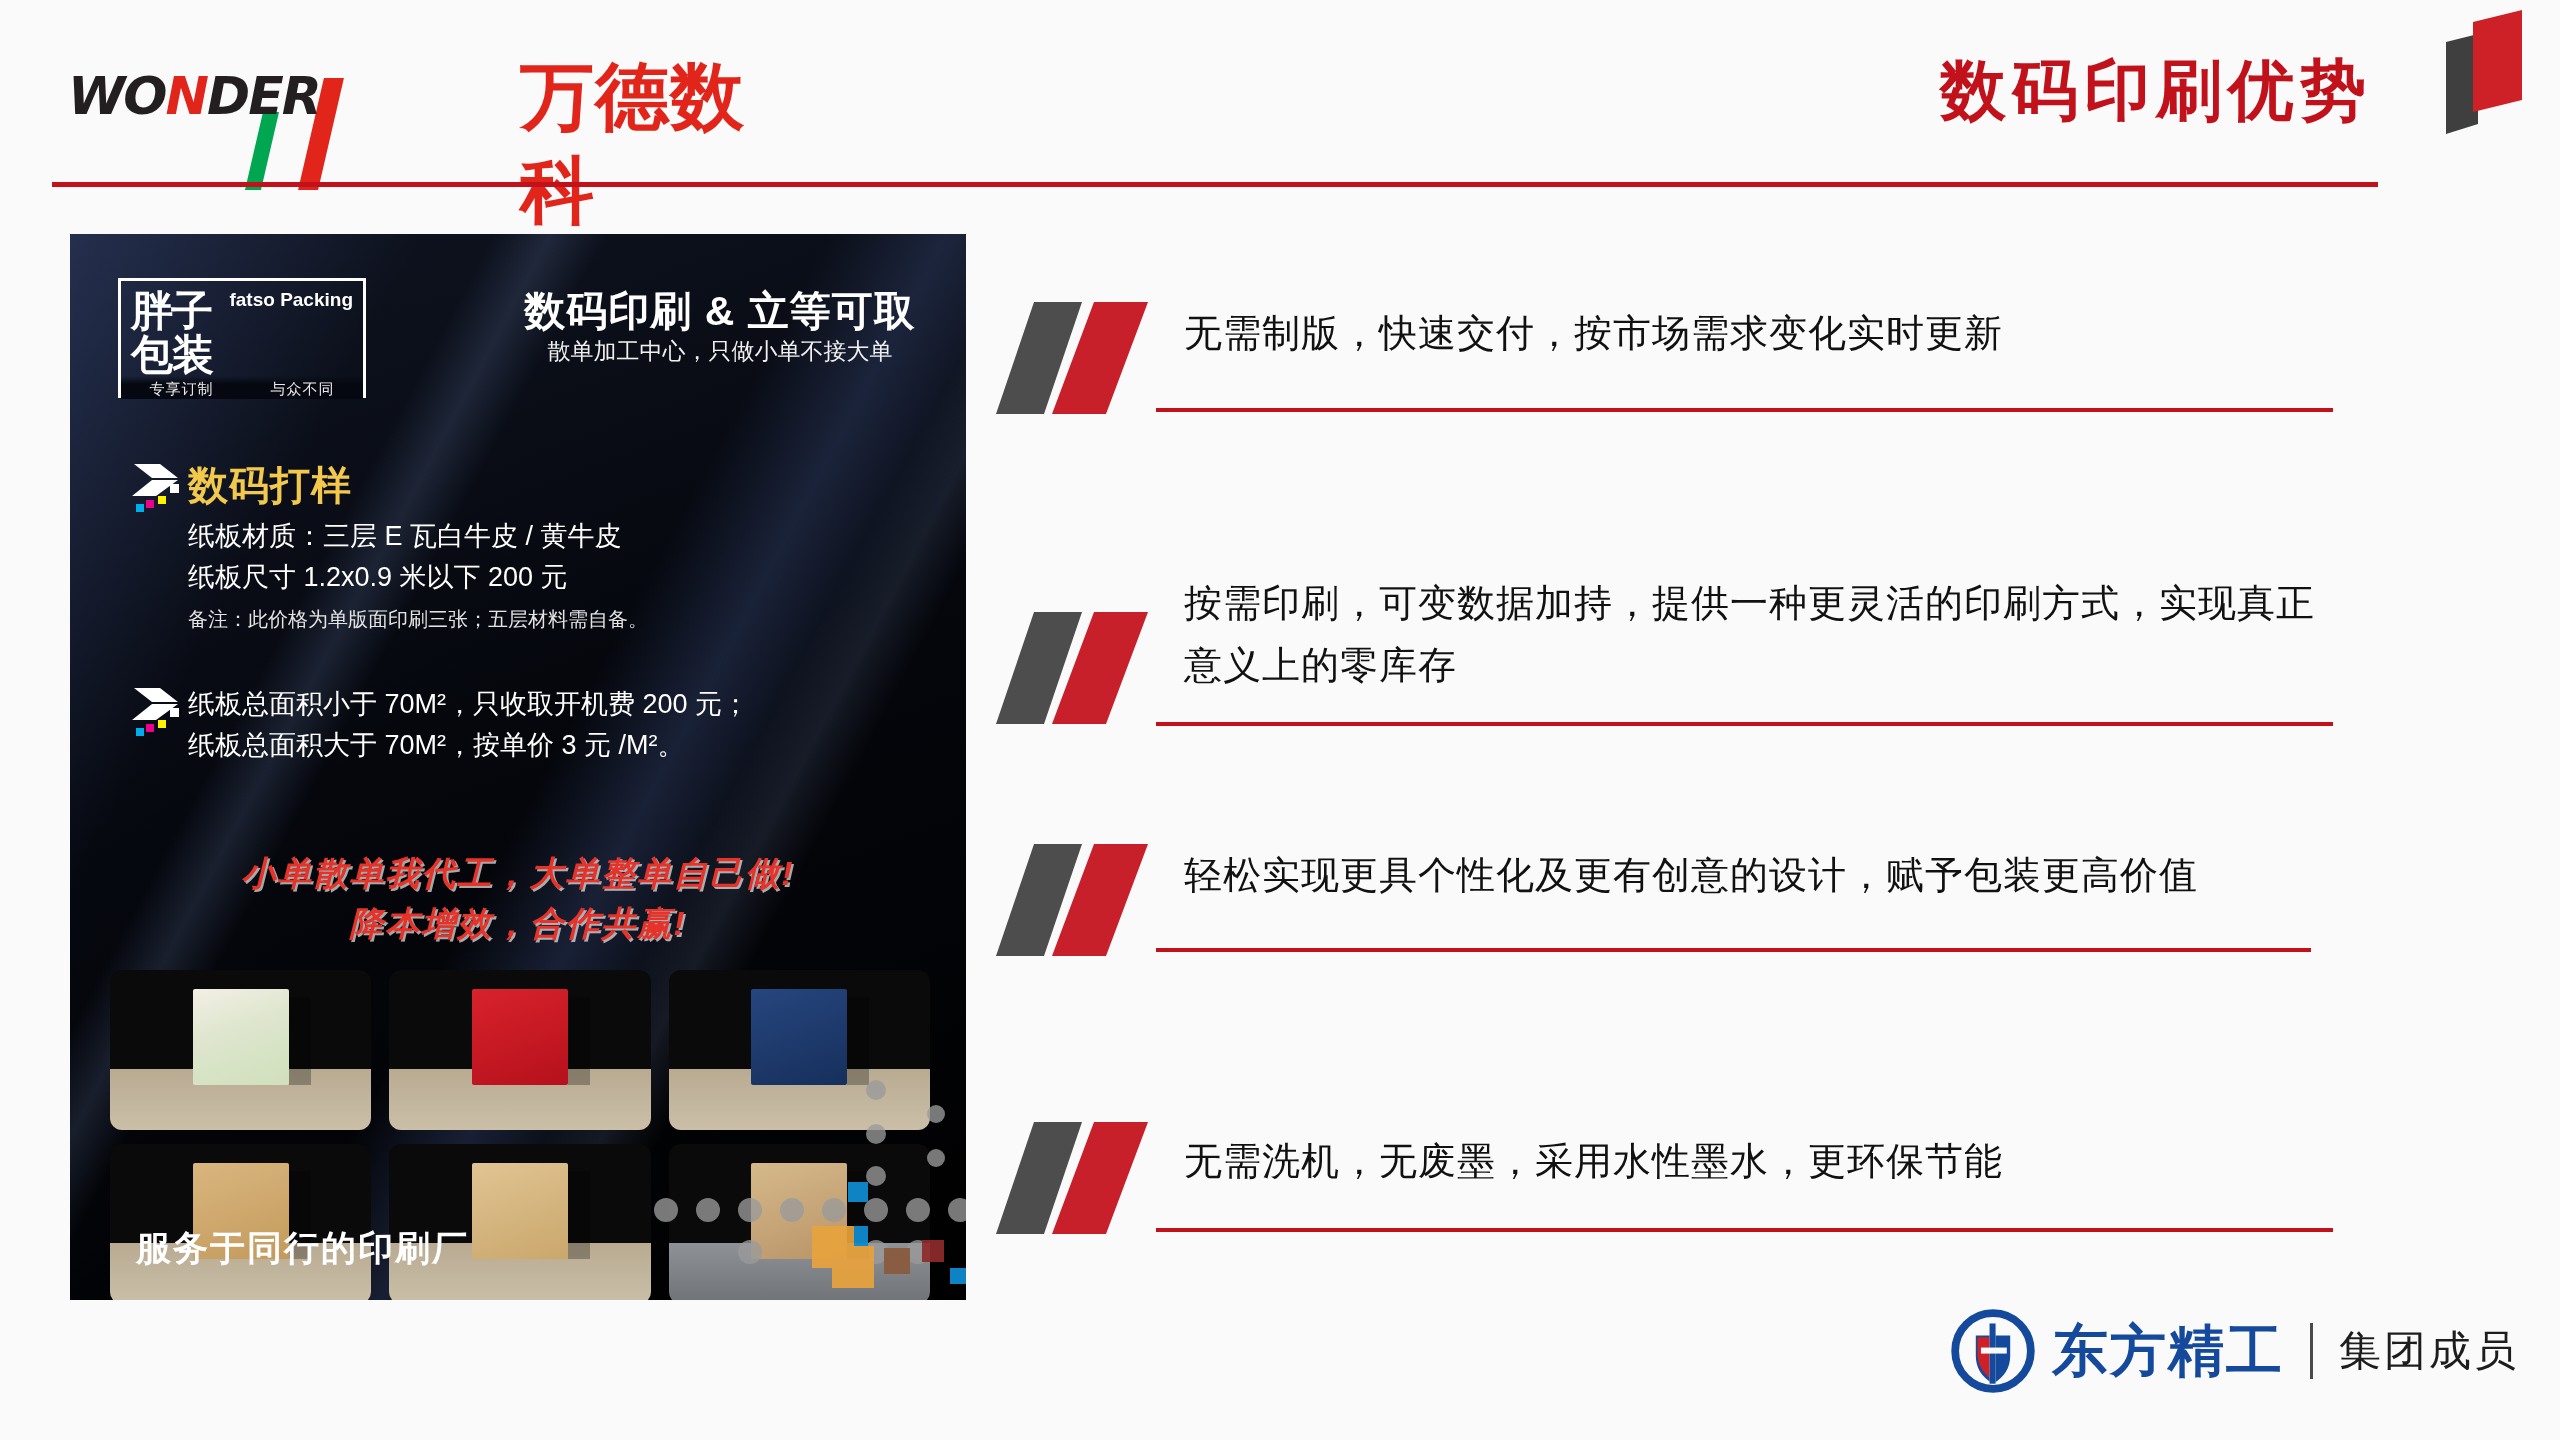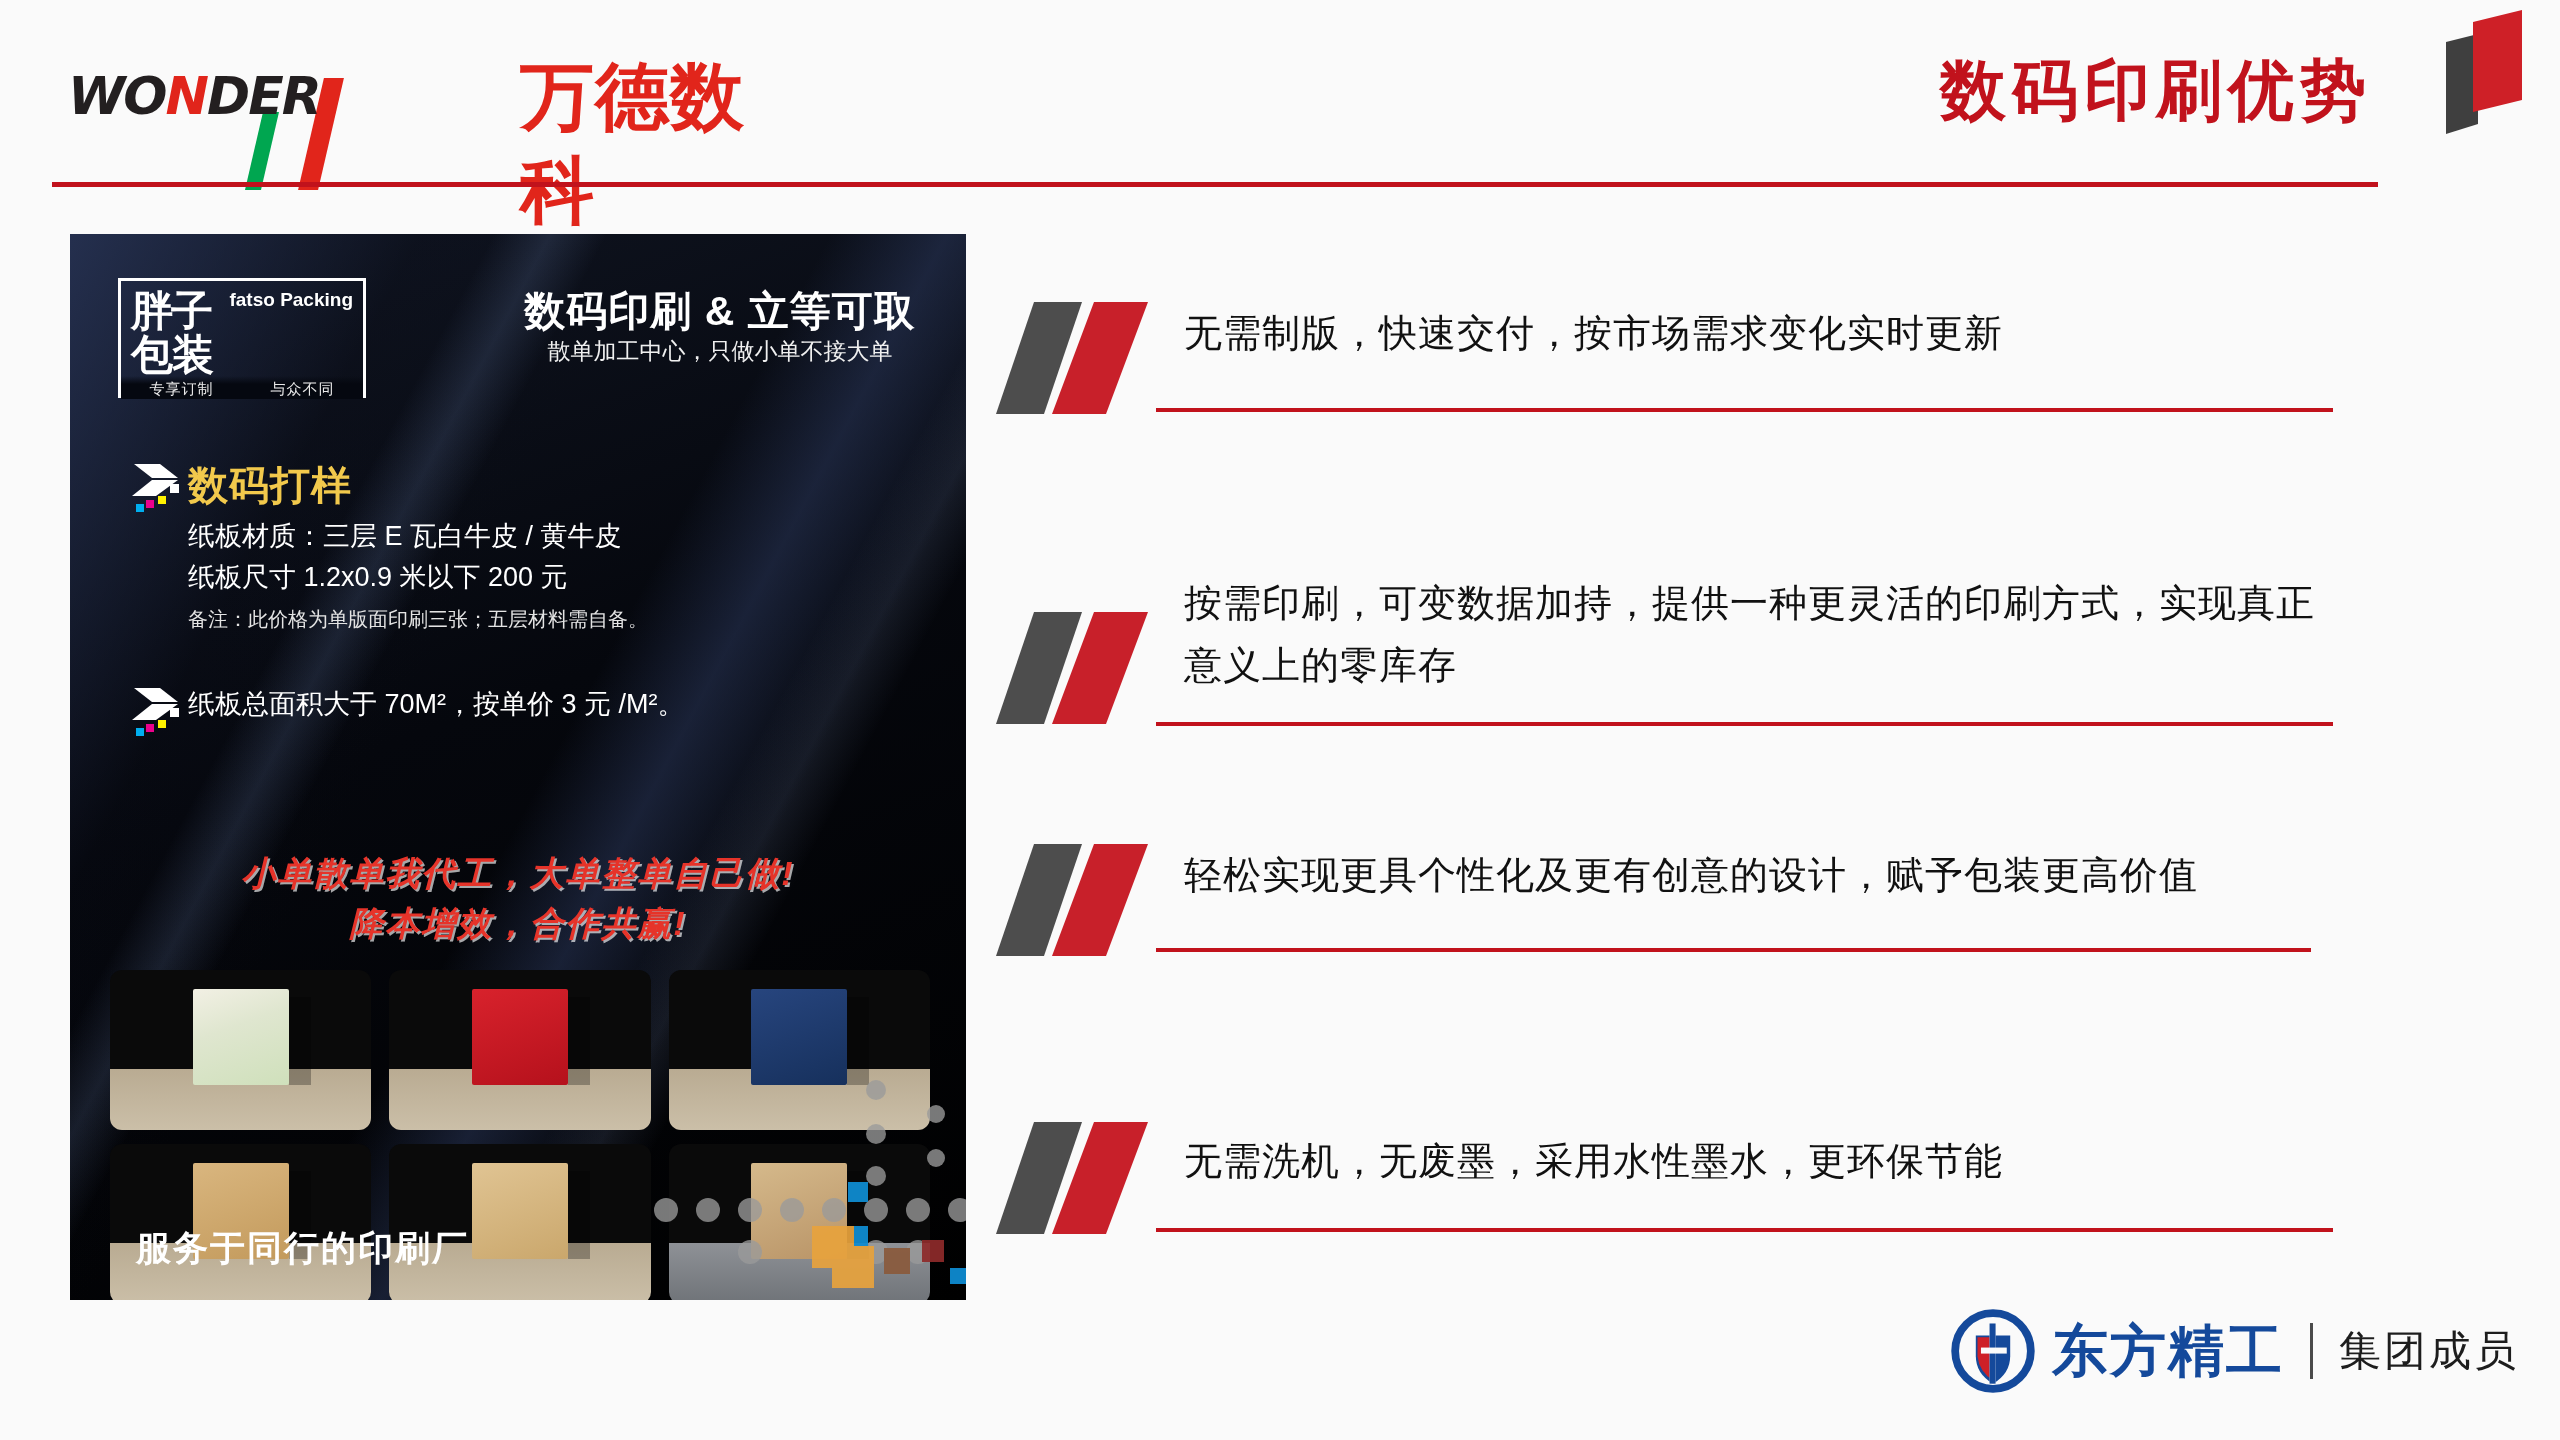--- a/index.html
+++ b/index.html
@@ -272,20 +272,21 @@
 
     <div class="sec" style="top:450px;">
       <svg class="arrow-mark" viewBox="0 0 62 52">
         <polygon points="6,2 32,2 50,16 24,16" fill="#ffffff"></polygon>
         <polygon points="24,18 50,18 28,34 4,34" fill="#ffffff"></polygon>
         <rect x="42" y="22" width="9" height="9" fill="#ffffff"></rect>
         <rect x="30" y="34" width="8" height="8" fill="#FFF200"></rect>
         <rect x="18" y="38" width="8" height="8" fill="#EC008C"></rect>
         <rect x="8" y="42" width="8" height="8" fill="#00AEEF"></rect>
       </svg>
+      <div class="sec-line">纸板总面积小于 70M²，只收取开机费 200 元；</div>
       <div class="sec-line">纸板总面积大于 70M²，按单价 3 元 /M²。</div>
     </div>
 
     <div class="slogan" style="top:614px;">
       <div>小单散单我代工，大单整单自己做!</div>
       <div>降本增效，合作共赢!</div>
     </div>
 
     <div class="photo-grid" style="top:736px;">
       <div class="photo">

